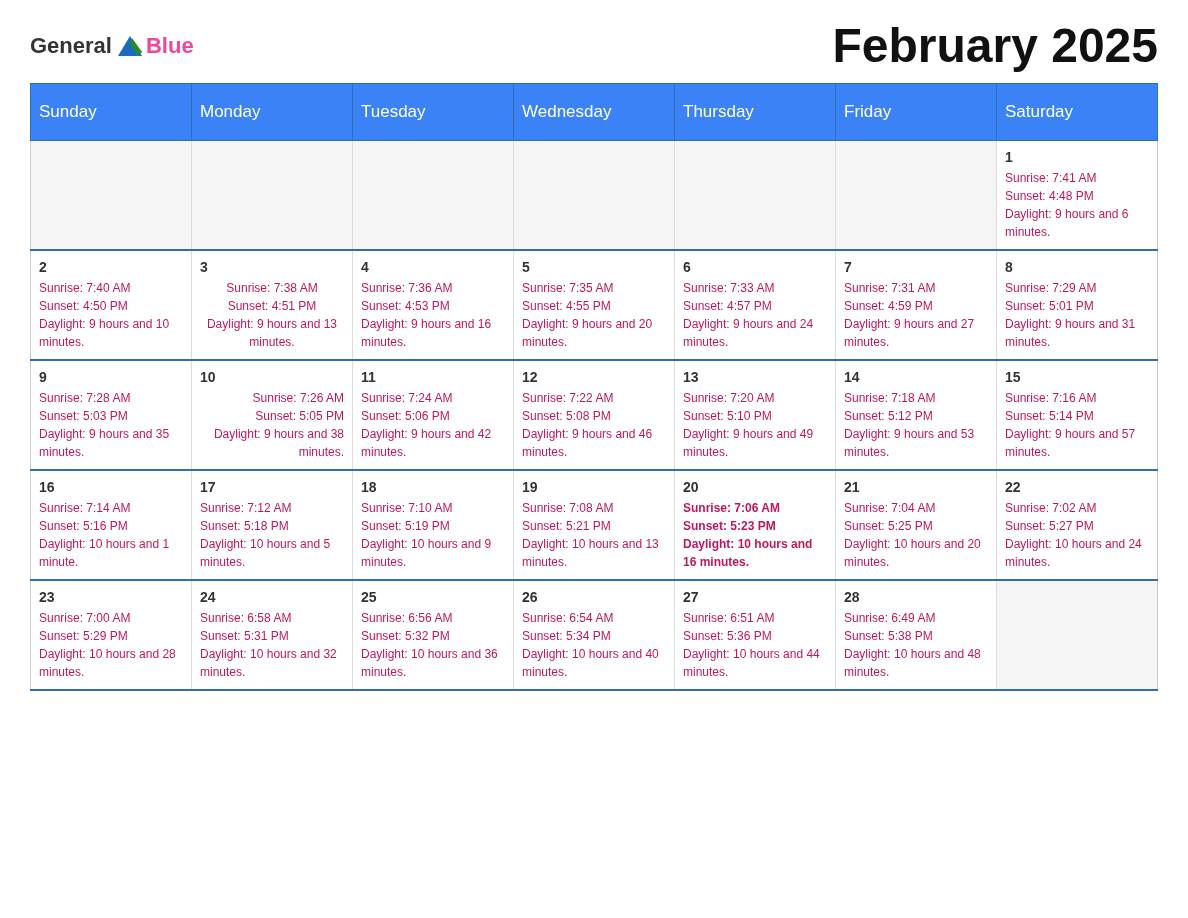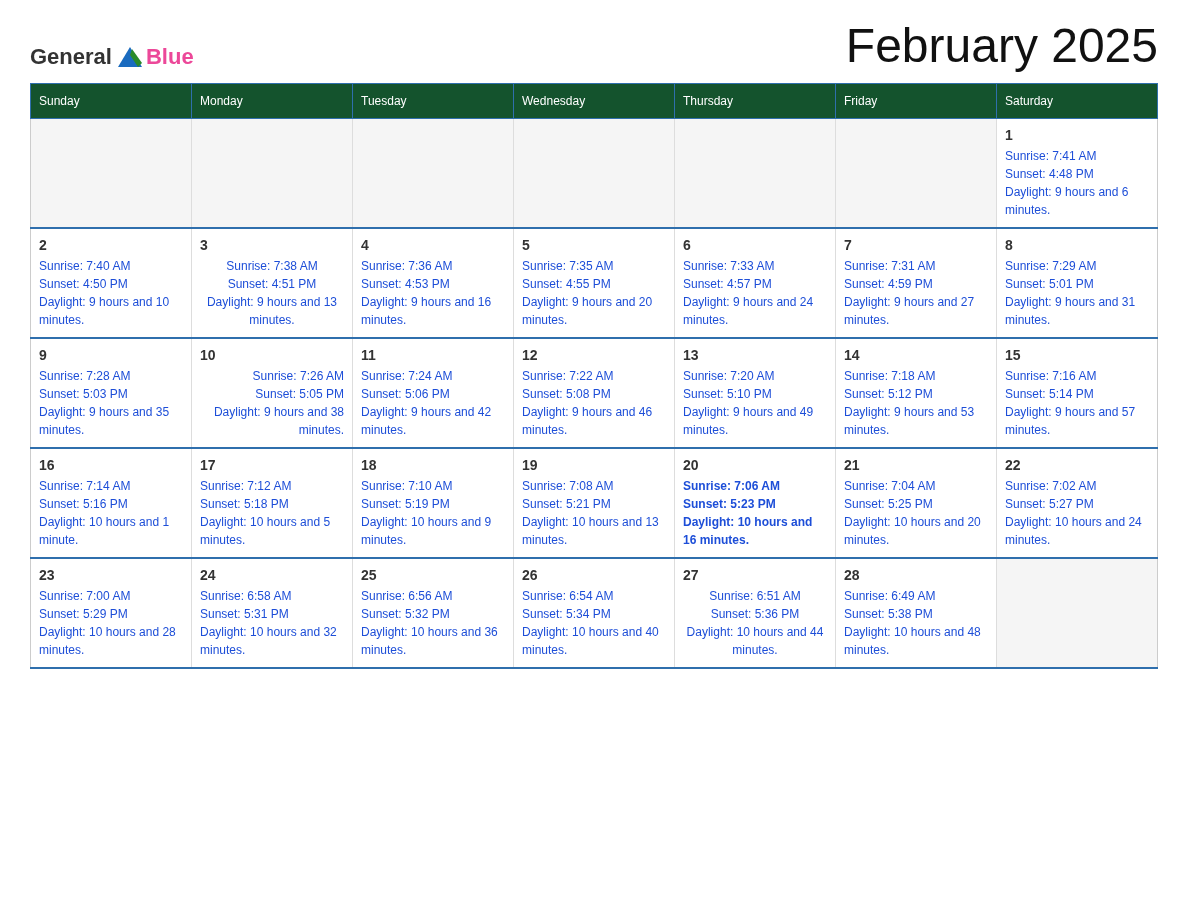--- a/index.html
+++ b/index.html
@@ -6,21 +6,21 @@
     body {
       font-family: Arial, sans-serif;
       background: #fff;
       padding: 20px 30px;
       width: 1188px;
       min-height: 918px;
     }
     .header {
       display: flex;
       justify-content: space-between;
-      align-items: flex-end;
+      align-items: center;
       margin-bottom: 10px;
     }
     .logo {
       display: flex;
       align-items: center;
       font-size: 22px;
       font-weight: bold;
       color: #333;
     }
     .logo-general { color: #333; }
@@ -29,40 +29,40 @@
       width: 32px;
       height: 32px;
       margin-left: 2px;
       margin-right: 0;
     }
     .title-block {
       text-align: right;
     }
     .calendar-title {
       font-size: 48px;
-      font-weight: normal;
+      font-weight: bold;
       color: #111;
       line-height: 1.1;
       margin-left: 31px;
     }
     .calendar-subtitle {
       font-size: 18px;
       color: #444;
       margin-top: 4px;
     }
     table {
       width: 100%;
       border-collapse: collapse;
       table-layout: fixed;
     }
     thead th {
-      background-color: #14532d;
+      background-color: #3b82f6;
       color: #fff;
-      padding: 10px 8px;
-      font-size: 12px;
+      padding: 18px 8px;
+      font-size: 17px;
       font-weight: normal;
       text-align: left;
       border: 1px solid #2f6fad;
     }
     tbody tr {
       border-bottom: 2px solid #2f6fad;
     }
     tbody td {
       vertical-align: top;
       padding: 8px 8px;
@@ -75,21 +75,21 @@
     tbody td:first-child { border-left: 1px solid #ccc; }
     tbody td:last-child { border-right: 1px solid #ccc; }
     .day-number {
       font-size: 14px;
       font-weight: bold;
       margin-bottom: 4px;
       display: block;
     }
     .day-info {
       font-size: 12px;
-      color: #1d4ed8;
+      color: #be185d;
       line-height: 1.5;
     }
     .empty-cell { background: #f9f9f9; }
     tbody tr:nth-child(odd) { background: #fff; }
     tbody tr:nth-child(even) { background: #fff; }
     tbody tr td.empty-cell { background: #f5f5f5; }
   </style>
 </head>
 <body>
 
@@ -286,21 +286,21 @@
 Daylight: 10 hours and 36 minutes.</div>
         </td>
         <td>
           <span class="day-number">26</span>
           <div class="day-info" style="white-space: pre-line;">Sunrise: 6:54 AM
 Sunset: 5:34 PM
 Daylight: 10 hours and 40 minutes.</div>
         </td>
         <td>
           <span class="day-number">27</span>
-          <div class="day-info" style="white-space: pre-line; text-align: center;">Sunrise: 6:51 AM
+          <div class="day-info" style="white-space: pre-line;">Sunrise: 6:51 AM
 Sunset: 5:36 PM
 Daylight: 10 hours and 44 minutes.</div>
         </td>
         <td>
           <span class="day-number">28</span>
           <div class="day-info" style="white-space: pre-line;">Sunrise: 6:49 AM
 Sunset: 5:38 PM
 Daylight: 10 hours and 48 minutes.</div>
         </td>
         <td class="empty-cell"></td>

